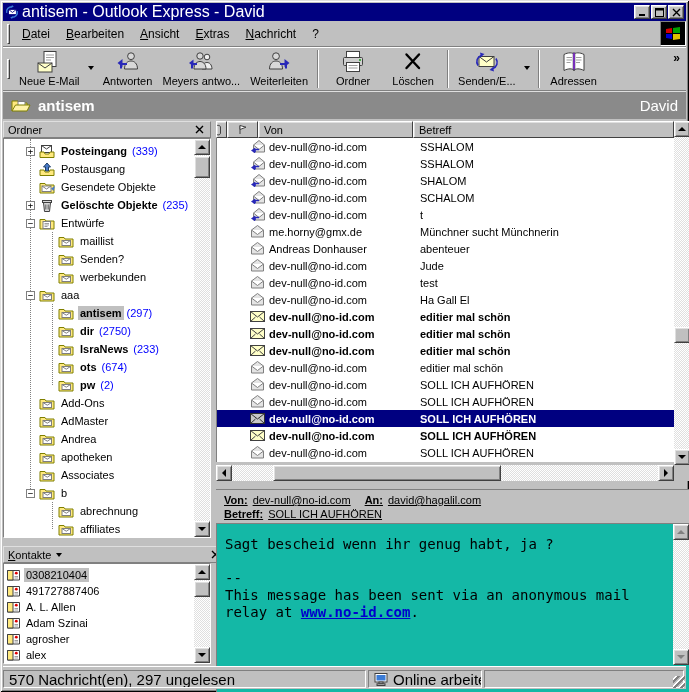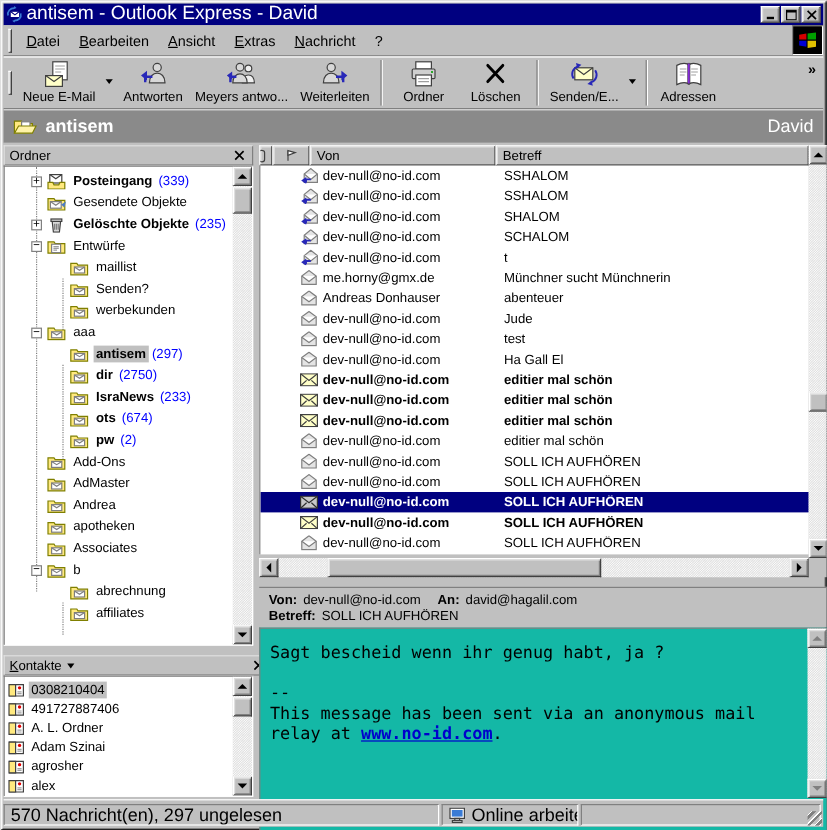--- a/index.html
+++ b/index.html
@@ -102,21 +102,21 @@
   .t-up{width:0;height:0;border:4px solid transparent;border-bottom:4px solid #000;margin-top:-4px;}
   .t-down{width:0;height:0;border:4px solid transparent;border-top:4px solid #000;margin-bottom:-4px;}
   .t-left{width:0;height:0;border:4px solid transparent;border-right:4px solid #000;margin-left:-4px;}
   .t-right{width:0;height:0;border:4px solid transparent;border-left:4px solid #000;margin-right:-4px;}
   .disabled .t-up{border-bottom-color:#808080;}
   .disabled .t-down{border-top-color:#808080;}
 
   
   .preview-header{position:absolute;left:0;top:368px;width:474px;height:34px;background:#c0c0c0;
     border-top:1px solid #808080;padding:3px 8px;line-height:14px;font-size:11px;}
-  .ph-line{white-space:nowrap;}
+  .ph-line{white-space:nowrap;text-decoration:underline;}
   .ph-b{font-weight:bold;margin-right:5px;}
   .ph-gap{display:inline-block;width:14px;}
   .preview-body{position:absolute;left:0;top:402px;width:474px;height:173px;background:#14b8a6;
     border:1px solid;border-color:#808080 #fff #fff #808080;}
   .body-text{padding:12px 0 0 8px;font-family:"DejaVu Sans Mono",monospace;font-size:14px;line-height:17px;}
   .body-text p{margin:0;min-height:17px;white-space:pre;}
   .body-link{color:#0000cc;text-decoration:underline;font-weight:bold;}
 
   
   .statusbar{position:absolute;left:3px;right:3px;bottom:3px;height:23px;background:#c0c0c0;
@@ -339,20 +339,31 @@
               </svg>
             </span>
             <span class="tree-label b">Posteingang</span>
             <span class="tree-count">(339)</span>
           </div>
           <div class="tree-row">
             <span class="tree-indent" style="width: 22px;"></span>
             <span class="expander"></span>
             <span class="icon tree-icon">
               <svg width="16" height="13" viewBox="0 0 16 13">
+                <path d="M8 0l3.5 4H9.5v4h-3V4H4.5z" fill="#4a7bc8" stroke="#1f3f66"></path>
+                <path d="M1 7h4l1 2h4l1-2h4v5.5H1z" fill="#ffe97f" stroke="#7f7f00"></path>
+              </svg>
+            </span>
+            <span class="tree-label">Postausgang</span>
+          </div>
+          <div class="tree-row">
+            <span class="tree-indent" style="width: 22px;"></span>
+            <span class="expander"></span>
+            <span class="icon tree-icon">
+              <svg width="16" height="13" viewBox="0 0 16 13">
                 <path d="M1 2.5h5l1 1.5h8v8H1z" fill="#ffe97f" stroke="#7f7f00"></path>
                 <rect x="3" y="5" width="9" height="5.5" fill="#fff" stroke="#7f7f7f"></rect>
                 <path d="M3 5l4.5 3L12 5" fill="none" stroke="#7f7f7f"></path>
                 <path d="M12 7.5l4-2.5-1.5 5z" fill="#4a7bc8"></path>
               </svg>
             </span>
             <span class="tree-label">Gesendete Objekte</span>
           </div>
           <div class="tree-row">
             <span class="tree-indent" style="width: 22px;"></span>
@@ -629,21 +640,21 @@
           </div>
           <div class="contact-row">
             <span class="icon contact-icon">
               <svg width="13" height="12" viewBox="0 0 13 12">
                 <path d="M0.5 1.5h12v9.5H0.5z" fill="#fff" stroke="#404040"></path>
                 <path d="M0.5 1.5h5.5v9.5H0.5z" fill="#ffe97f" stroke="#404040"></path>
                 <circle cx="9.3" cy="4.2" r="1.4" fill="#e00000"></circle>
                 <path d="M7.5 7.5h3.5M7.5 9h3.5" stroke="#9f9f9f"></path>
               </svg>
             </span>
-            <span class="contact-label">A. L. Ordner</span>
+            <span class="contact-label">A. L. Allen</span>
           </div>
           <div class="contact-row">
             <span class="icon contact-icon">
               <svg width="13" height="12" viewBox="0 0 13 12">
                 <path d="M0.5 1.5h12v9.5H0.5z" fill="#fff" stroke="#404040"></path>
                 <path d="M0.5 1.5h5.5v9.5H0.5z" fill="#ffe97f" stroke="#404040"></path>
                 <circle cx="9.3" cy="4.2" r="1.4" fill="#e00000"></circle>
                 <path d="M7.5 7.5h3.5M7.5 9h3.5" stroke="#9f9f9f"></path>
               </svg>
             </span>

